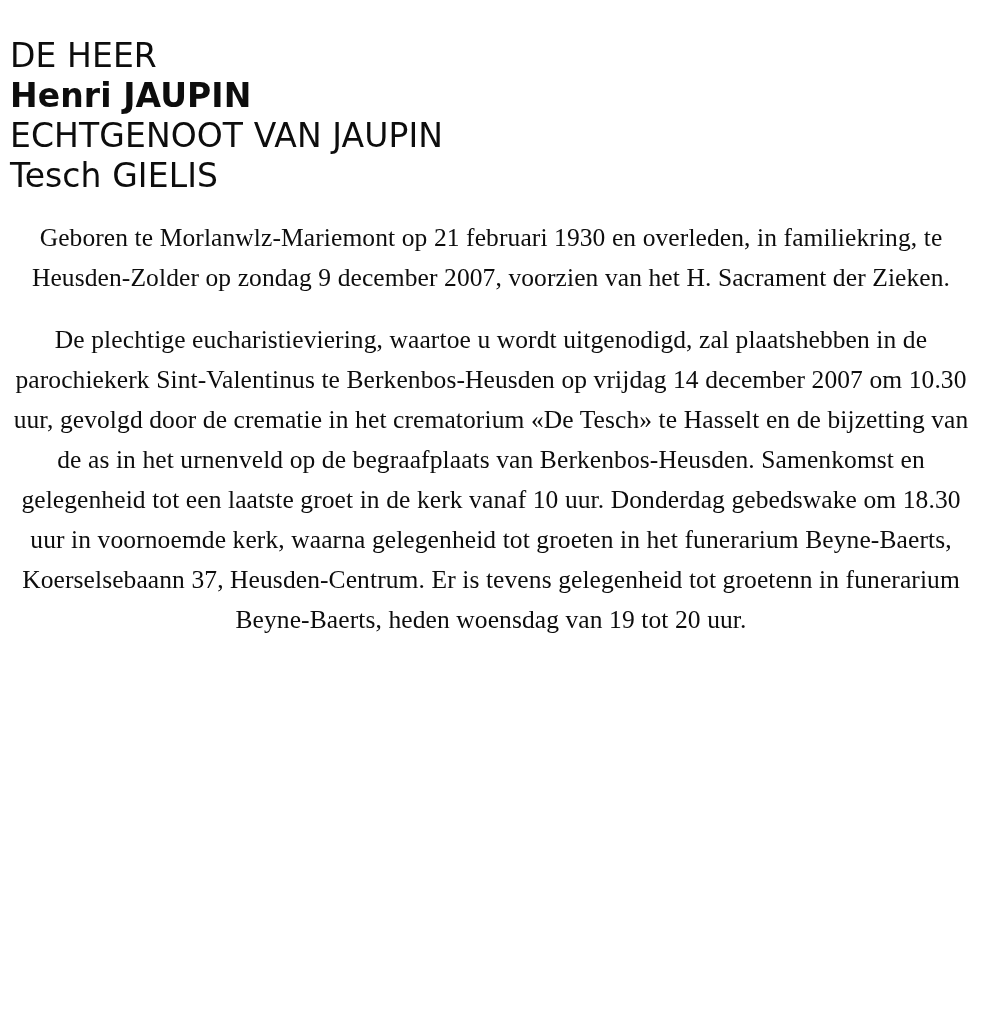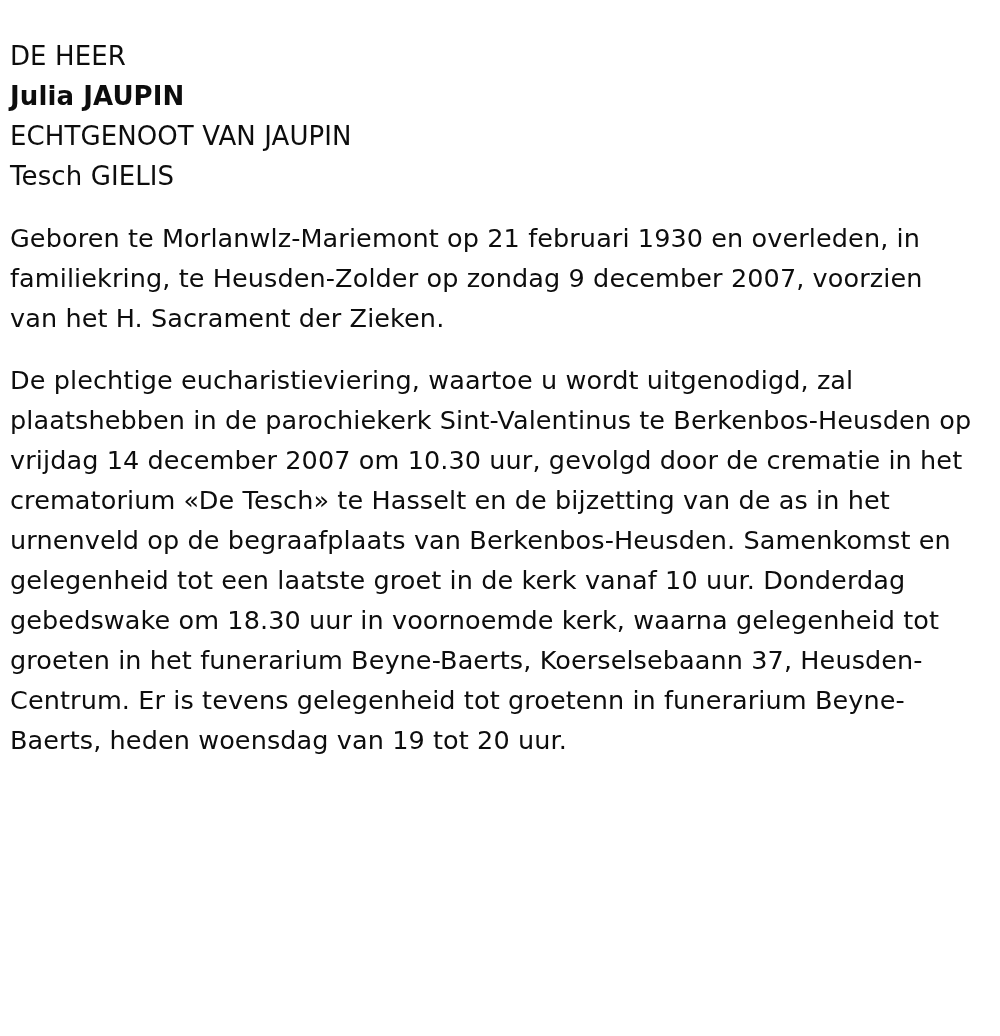--- a/index.html
+++ b/index.html
@@ -14,45 +14,46 @@
     color: #0d0d0d;
     overflow: hidden;
   }
   .page {
     box-sizing: border-box;
     width: 1000px;
     height: 1036px;
     padding: 36px 28px 0 10px;
   }
   .line {
-    font-size: 26px;
+    font-size: 33px;
     line-height: 40px;
     letter-spacing: 0.1px;
     white-space: nowrap;
   }
   .line.bold {
     font-weight: bold;
   }
   .block {
     font-size: 25.5px;
     line-height: 40px;
     letter-spacing: 0.1px;
-    text-align: left;
+    text-align: center;
+    font-family: Liberation Serif, serif;
   }
   .spacer-md { height: 22px; }
   .header-group .line:first-child { margin-top: 0; }
 </style>
 </head>
 <body>
 
 <div class="page">
 
   <div class="header-group">
     <div class="line">DE HEER</div>
-    <div class="line bold">Julia JAUPIN</div>
+    <div class="line bold">Henri JAUPIN</div>
     <div class="line">ECHTGENOOT VAN JAUPIN</div>
     <div class="line">Tesch GIELIS</div>
   </div>
 
   <div class="spacer-md"></div>
 
   <div class="block">Geboren te Morlanwlz-Mariemont op 21 februari 1930 en overleden, in familiekring, te Heusden-Zolder op zondag 9 december 2007, voorzien van het H. Sacrament der Zieken.</div>
 
   <div class="spacer-md"></div>
 

